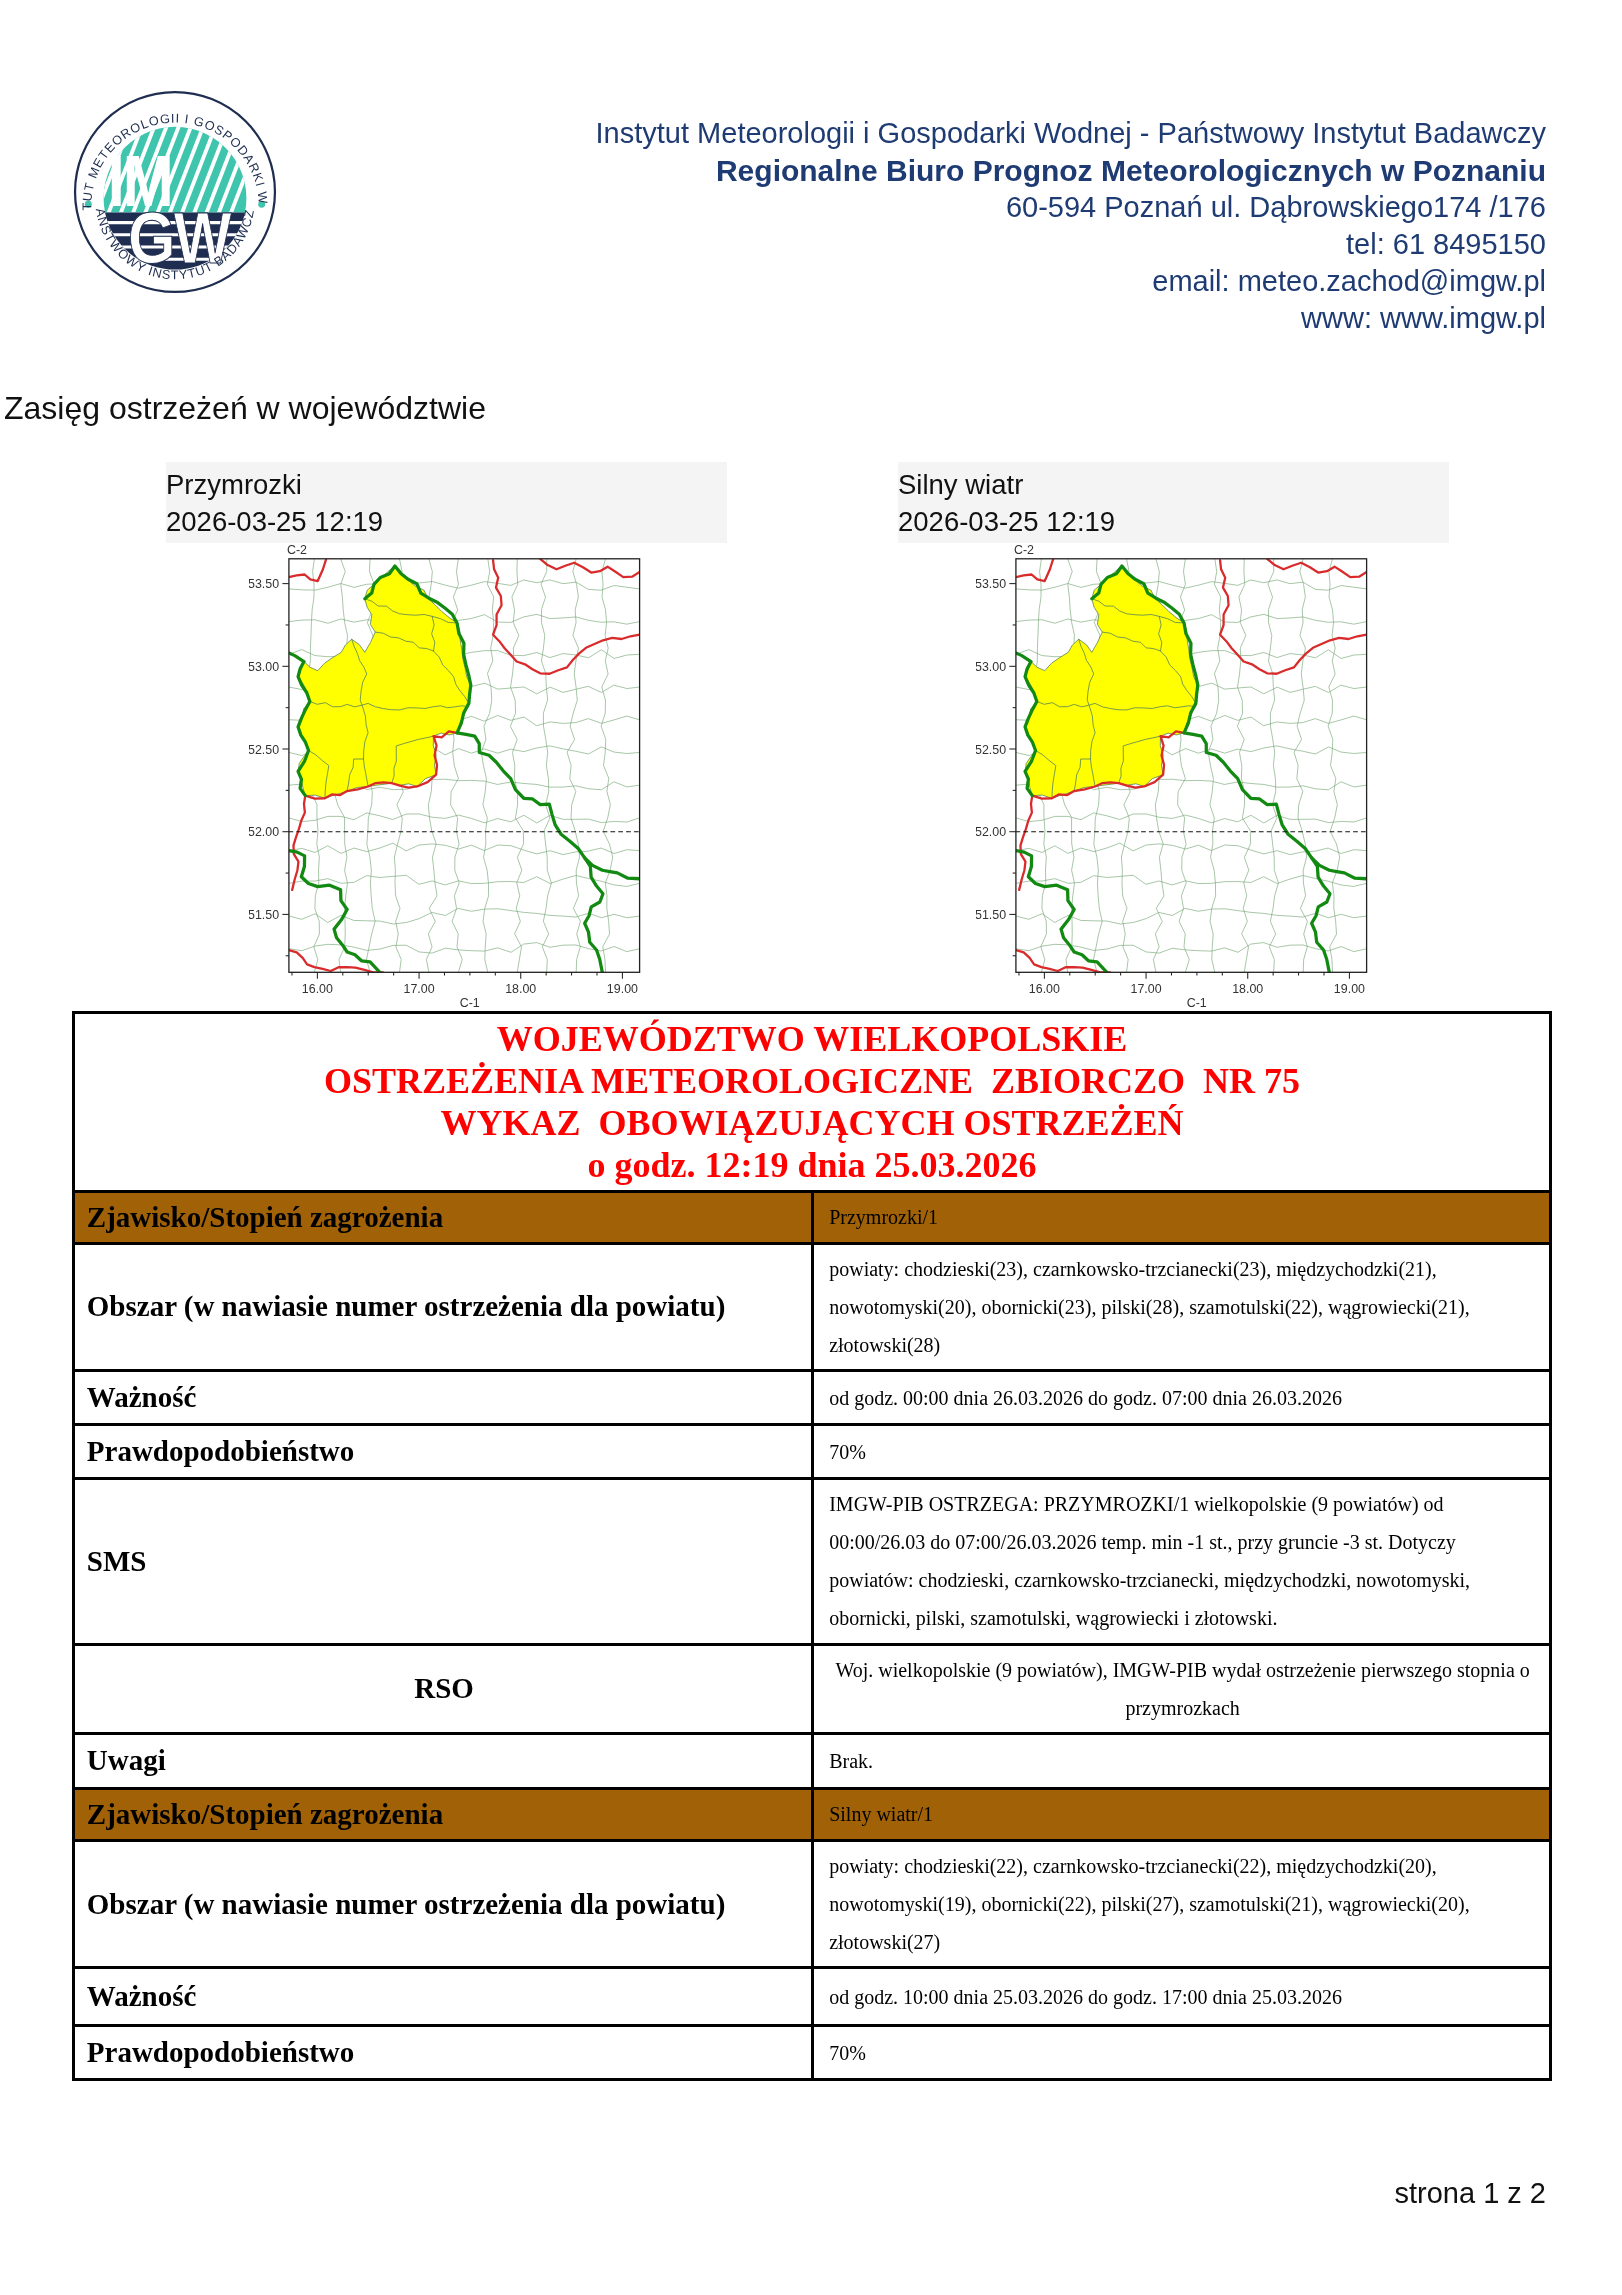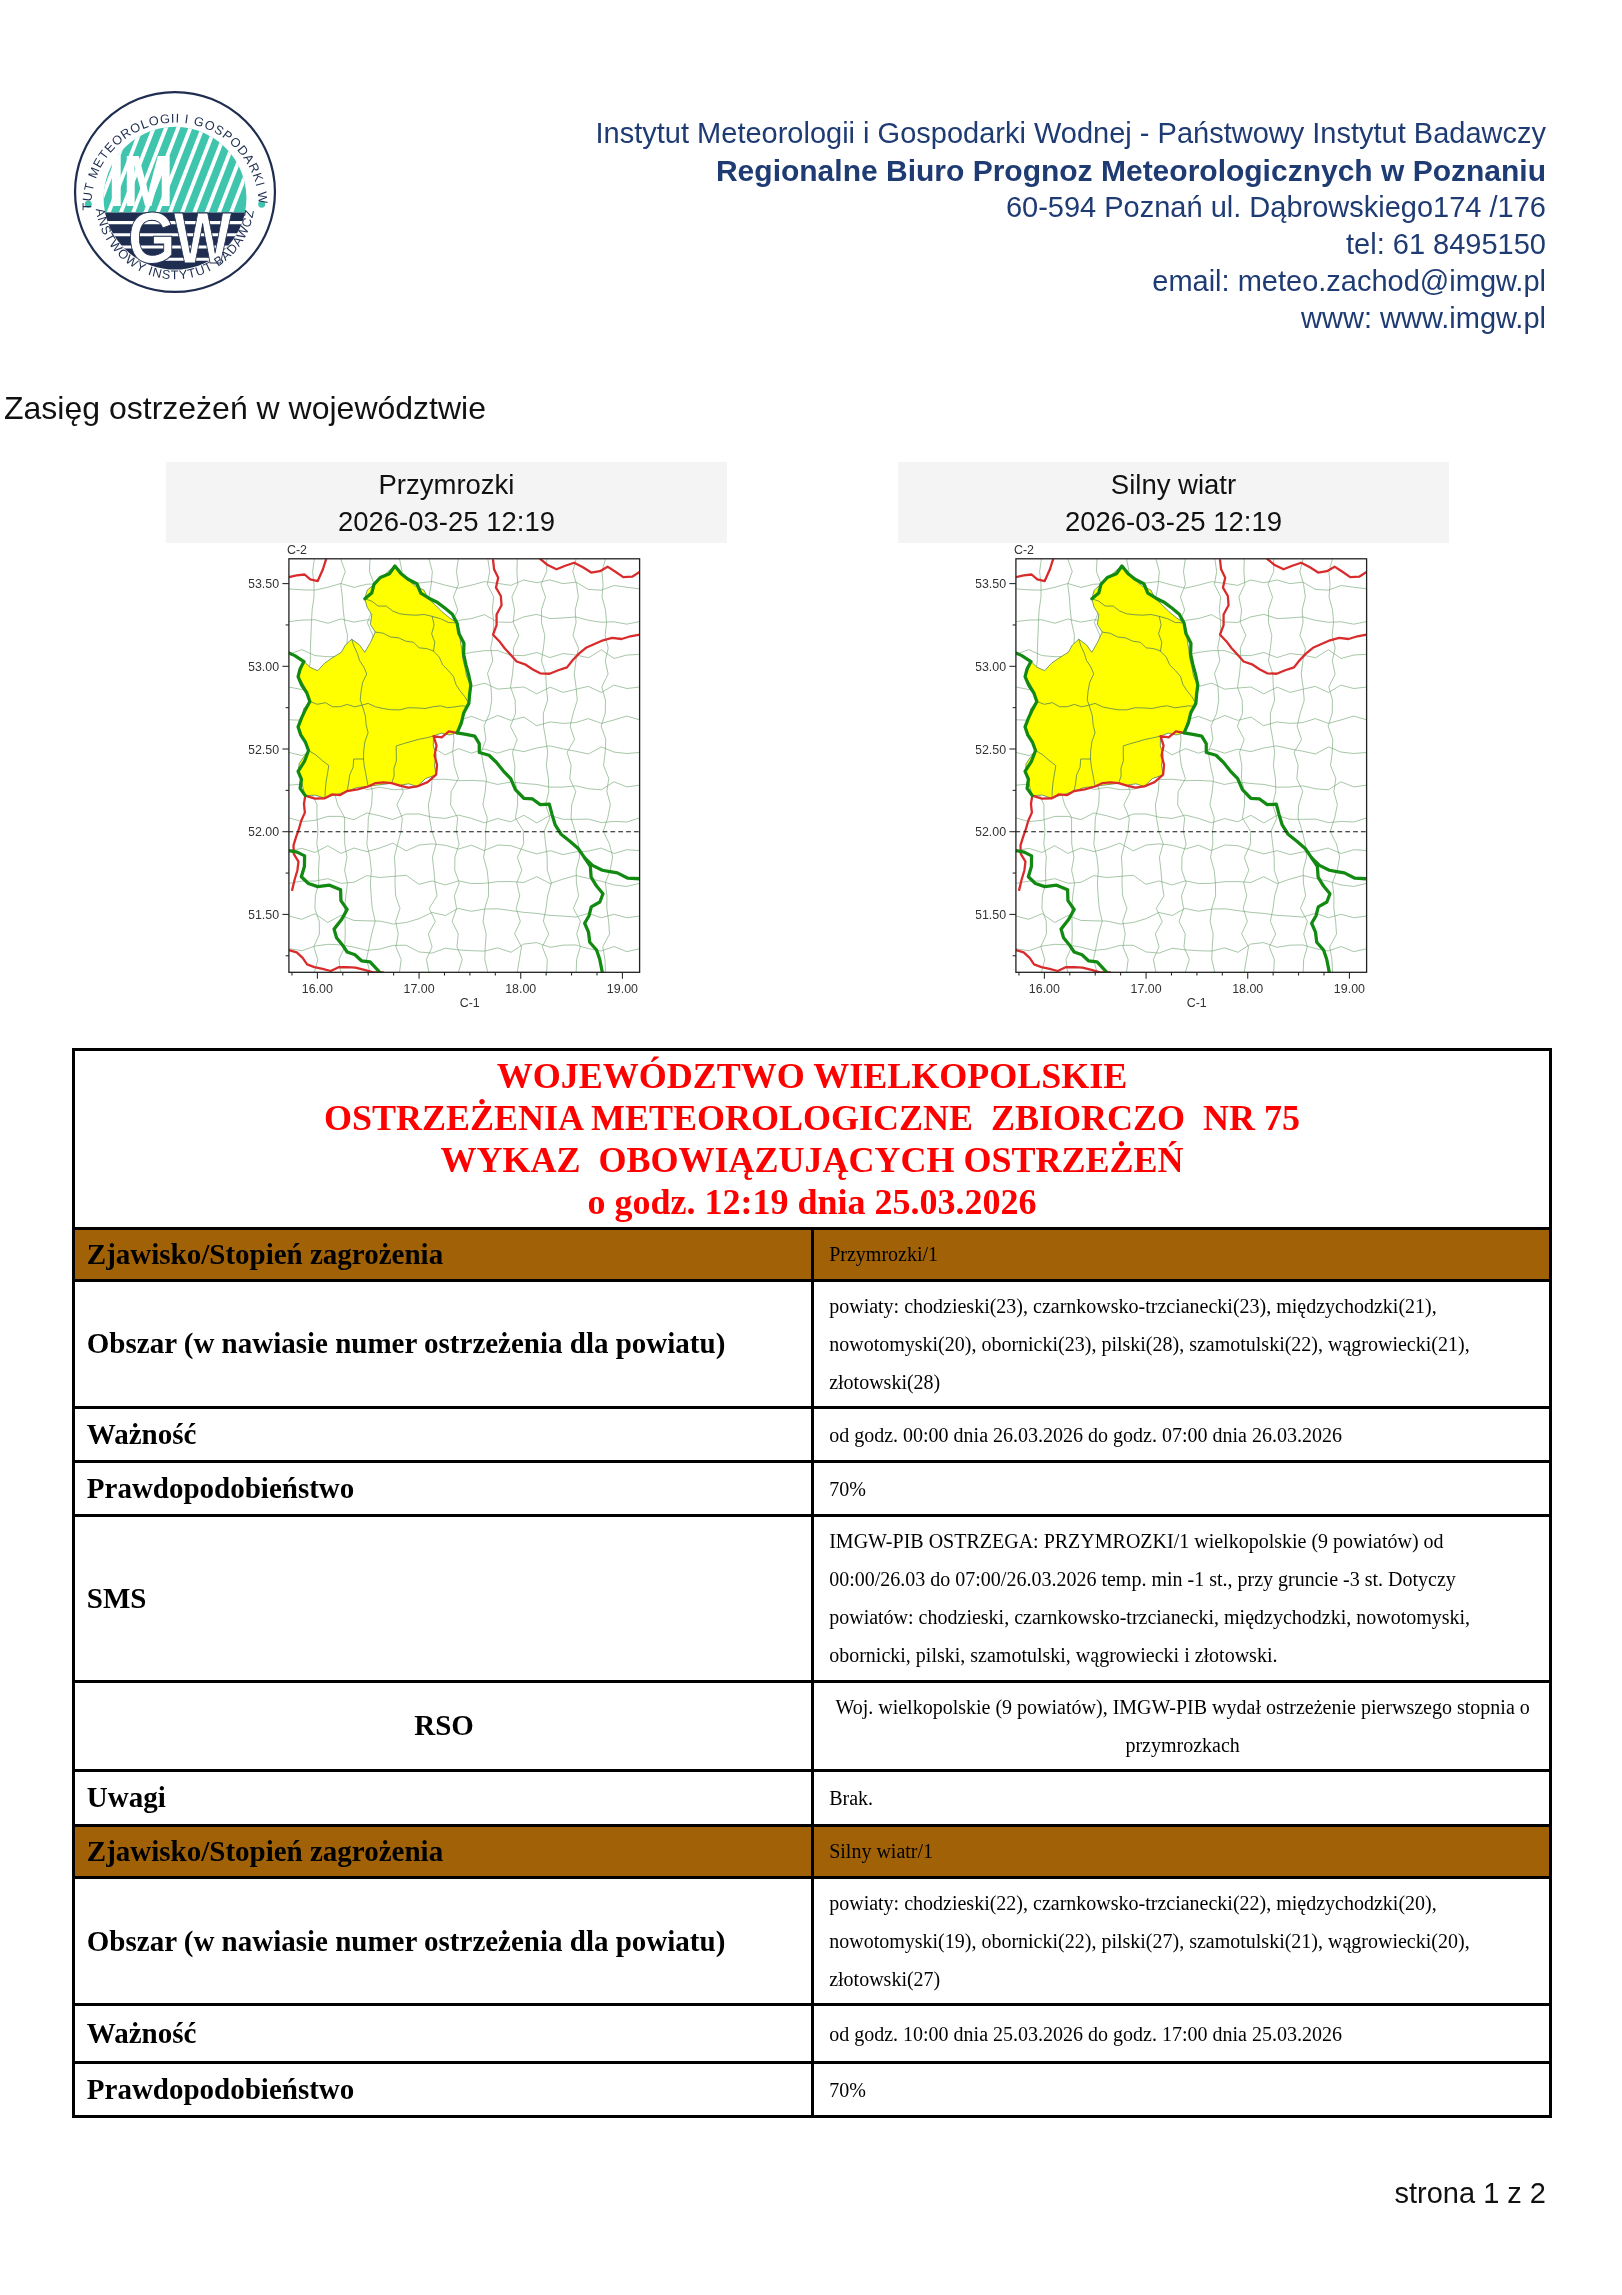--- a/index.html
+++ b/index.html
@@ -7,31 +7,31 @@
         font-family:"Liberation Sans",sans-serif;}
   
   .logo{position:absolute;left:73px;top:90px;width:204px;height:204px;}
   .hdr{position:absolute;top:115px;right:76px;text-align:right;color:#1F3B73;}
   .hdr .hl{font-size:29px;line-height:37px;white-space:pre;}
   .hdr .hl.bold{font-weight:bold;font-size:30px;}
   
   .sec-title{position:absolute;top:390px;left:4px;width:100%;
              font-size:32px;color:#111;}
   
-  .map-hd{position:absolute;height:81px;background:#f4f4f4;text-align:center;
+  .map-hd{position:absolute;height:81px;background:#f4f4f4;
           font-size:27.5px;line-height:37px;color:#111;padding-top:3.9px;box-sizing:border-box;}
   #maphd1{left:166px;top:462px;width:561px;}
   #maphd2{left:898px;top:462px;width:551px;}
   .map-fig{position:absolute;width:458px;height:468px;top:543px;}
   #map1{left:249px;} #map2{left:976px;}
   
   table.warn{position:absolute;left:72px;top:1011px;width:1480px;
              border-collapse:collapse;table-layout:fixed;
              font-family:"Liberation Serif",serif;}
-  table.warn,table.warn td{border:3.3px solid #000;margin-top:37px;}
+  table.warn,table.warn td{border:3.3px solid #000;}
   table.warn td{vertical-align:middle;box-sizing:border-box;}
   td.title-cell{height:175px;text-align:center;padding:3.9px 0;}
   .t-line{color:#FF0000;font-weight:bold;font-size:36px;line-height:42px;white-space:pre-wrap;}
   td.lbl{width:391px;font-weight:bold;font-size:29px;line-height:37px;padding:5.2px 9.2px 5.2px 11.8px;}
   td.val{font-size:20px;line-height:38px;padding:5.2px 13px 5.2px 15.7px;white-space:pre-wrap;}
   tr.hl td{background:#a16207;}
   
   .footer{position:absolute;top:2177px;right:76px;font-size:29px;color:#111;}
 </style>
 </head>

